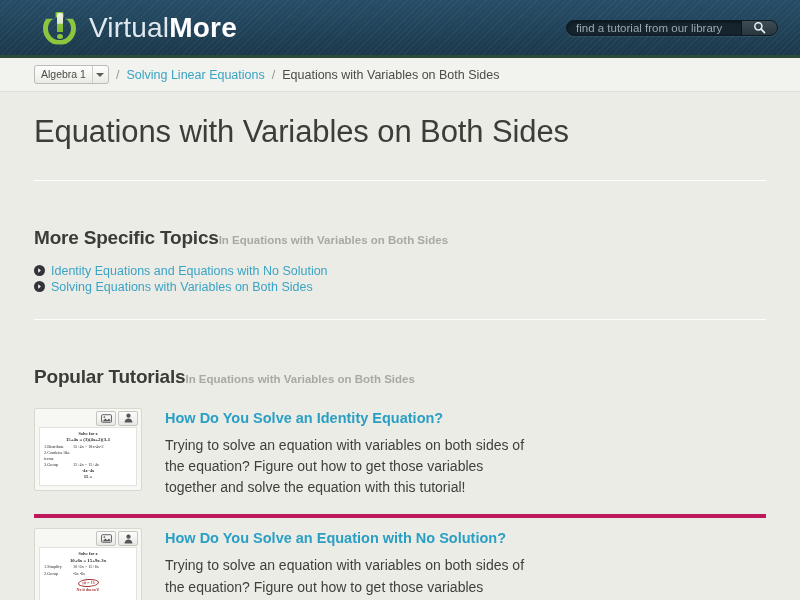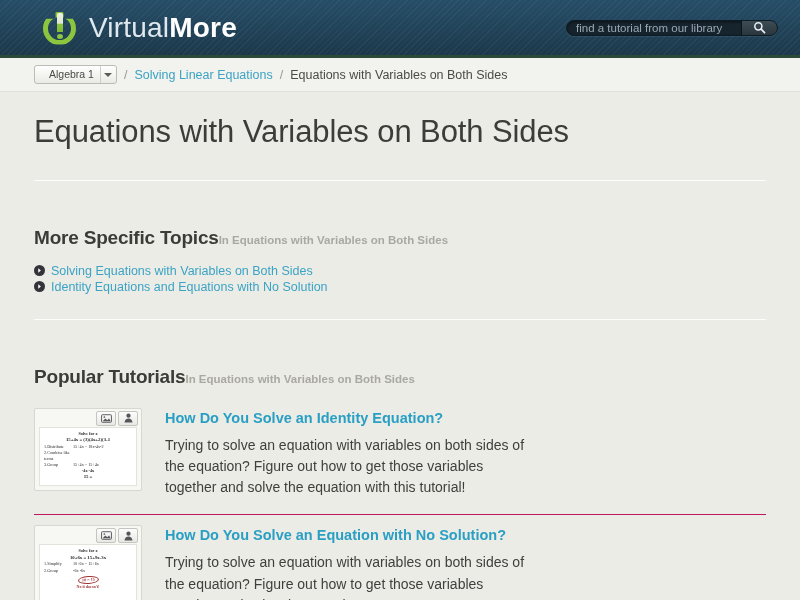--- a/index.html
+++ b/index.html
@@ -140,21 +140,20 @@
     background: linear-gradient(to bottom, #ffffff 0%, #eaeae5 100%);
     overflow: hidden;
     cursor: pointer;
   }
   .crumb-select .lbl {
     padding: 0 6px;
     font-size: 10.5px;
     color: #4a4a46;
     display: flex; align-items: center;
     line-height: 1;
-    margin-left: 8px;
   }
   .crumb-select .caret-cell {
     border-left: 1px solid #cfcfc9;
     width: 16px;
     display: flex; align-items: center; justify-content: center;
   }
   .caret {
     width: 0; height: 0;
     border-left: 4px solid transparent;
     border-right: 4px solid transparent;
@@ -233,21 +232,21 @@
     text-decoration: none;
   }
 
   
   .tut-list { margin-top: 2px; }
 
   .tutorial {
     display: flex;
     gap: 23px;
     padding: 10px 0 16px 0;
-    border-bottom: 1px solid #be185d;
+    border-bottom: 4px solid #be185d;
     width: 732px;
   }
   .tutorial:first-child { padding-top: 4px; }
 
   .thumb {
     position: relative;
     width: 108px;
     height: 83px;
     flex: 0 0 auto;
     background: #f7f7f4;
@@ -377,29 +376,29 @@
       <span class="sub">In Equations with Variables on Both Sides</span>
     </div>
 
     <ul class="topic-list">
       <li class="topic-item">
         <span class="bullet-icon">
           <svg width="7" height="7" viewBox="0 0 8 8">
               <path d="M2.6 1.4 L5.6 4 L2.6 6.6 Z" fill="#ffffff"></path>
             </svg>
         </span>
-        <a class="topic-link" href="#">Solving Equations with Variables on Both Sides</a>
+        <a class="topic-link" href="#">Identity Equations and Equations with No Solution</a>
       </li>
       <li class="topic-item">
         <span class="bullet-icon">
           <svg width="7" height="7" viewBox="0 0 8 8">
               <path d="M2.6 1.4 L5.6 4 L2.6 6.6 Z" fill="#ffffff"></path>
             </svg>
         </span>
-        <a class="topic-link" href="#">Identity Equations and Equations with No Solution</a>
+        <a class="topic-link" href="#">Solving Equations with Variables on Both Sides</a>
       </li>
     </ul>
   </div>
 
   <div class="rule" style="margin-top:24px"></div>
 
   <div class="section">
     <div class="section-head">
       <h2>Popular Tutorials</h2>
       <span class="sub">In Equations with Variables on Both Sides</span>

